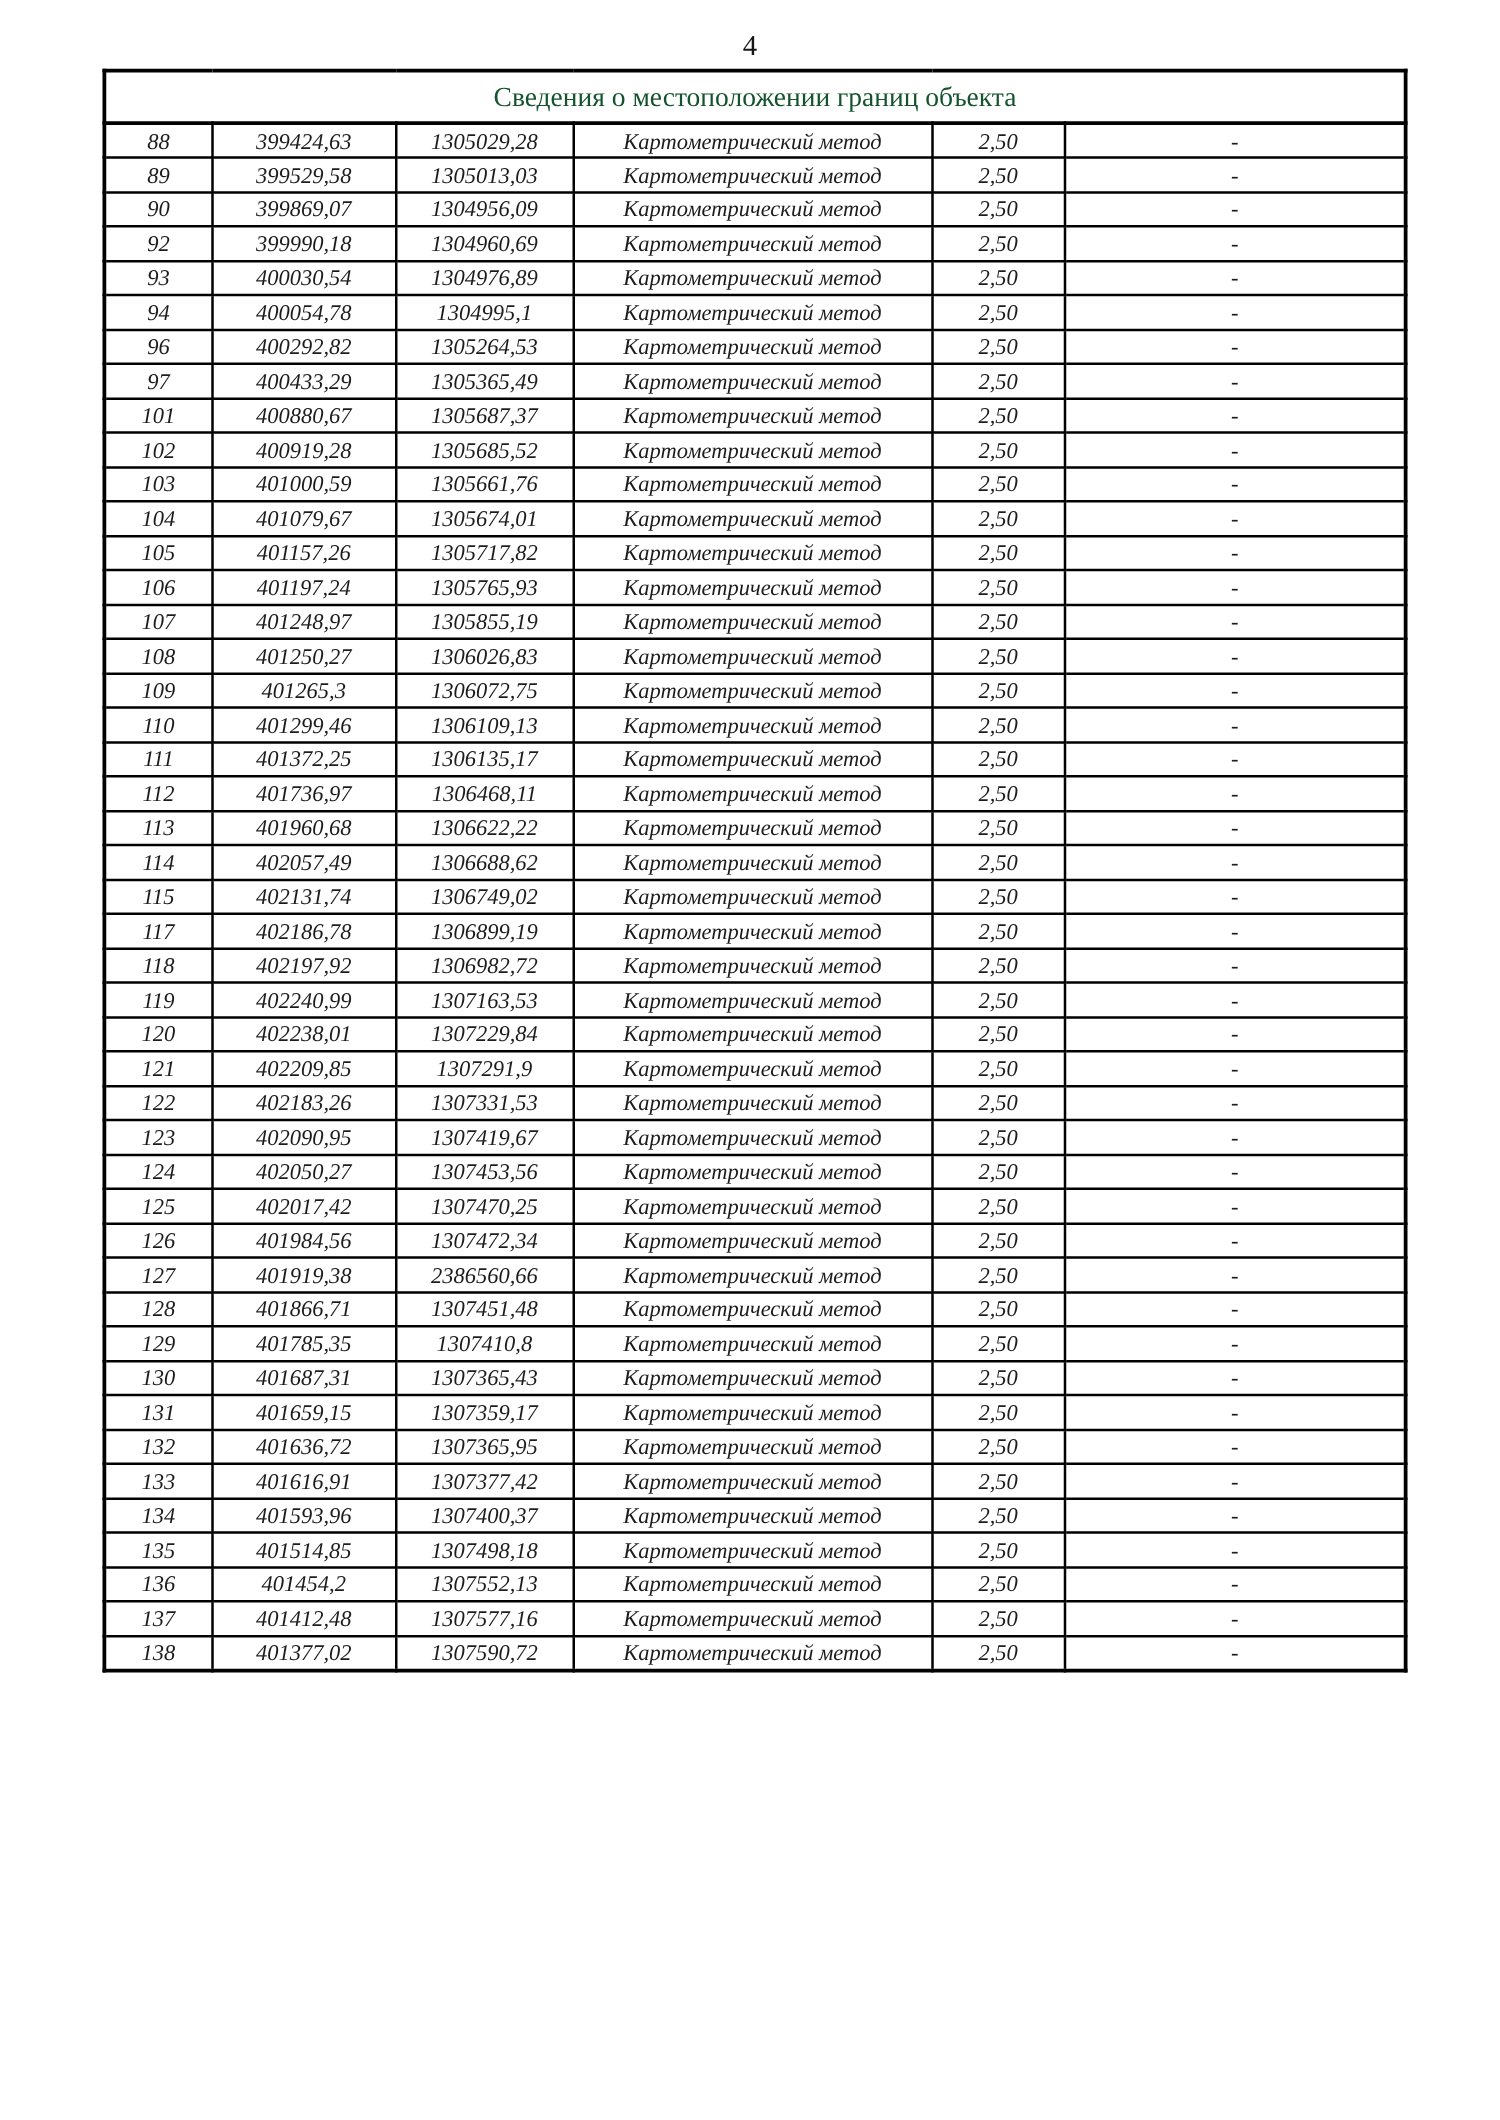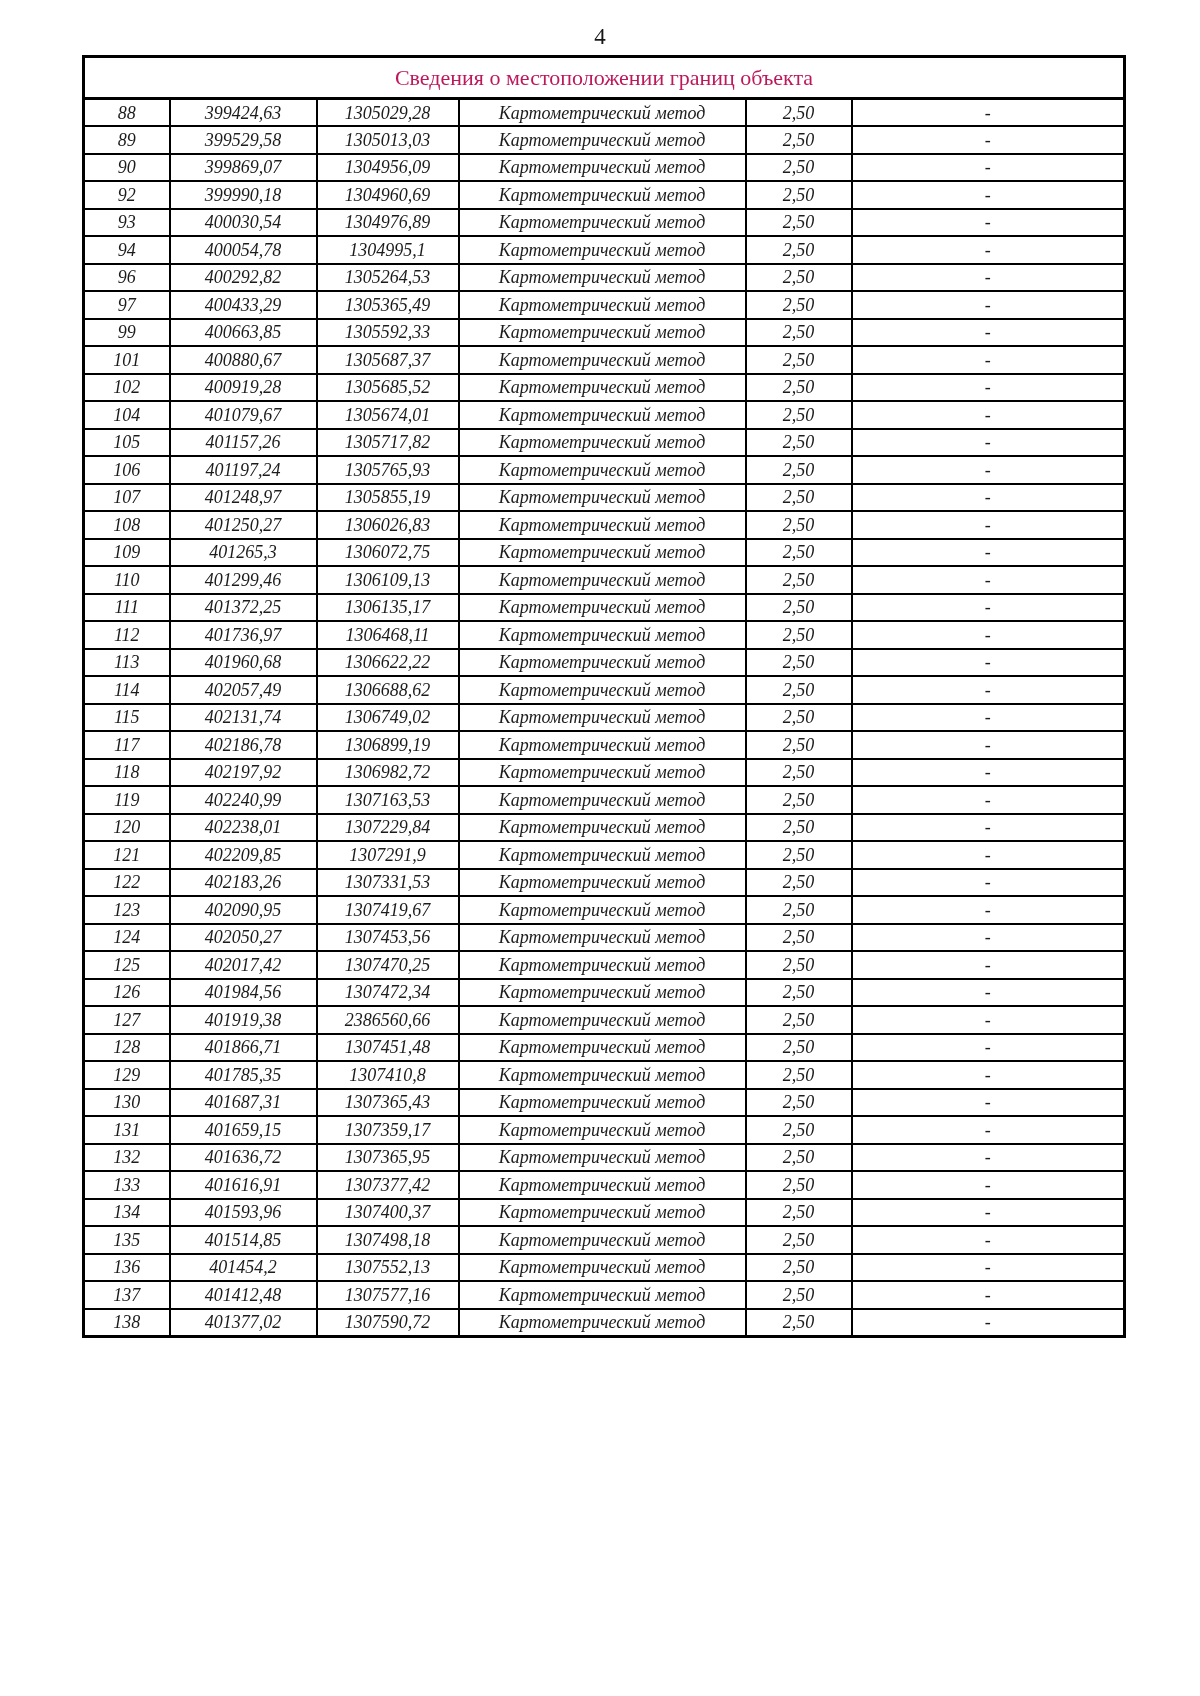--- a/index.html
+++ b/index.html
@@ -40,21 +40,21 @@
     border: 3px solid #000000;
   }
   table.boundary-table th.title-cell {
     border: 3px solid #000000;
     height: 42px;
     font-weight: normal;
     font-size: 22px;
     text-align: center;
     vertical-align: middle;
     padding: 0;
-    color: #be185d;
+    color: #14532d;
   }
   table.boundary-table td {
     border: 2px solid #000000;
     height: 27.5px;
     padding: 0 4px;
     text-align: center;
     vertical-align: middle;
     font-style: italic;
     font-size: 18px;
     line-height: 20px;
@@ -143,39 +143,39 @@
         </tr>
         <tr>
           <td>97</td>
           <td>400433,29</td>
           <td>1305365,49</td>
           <td>Картометрический метод</td>
           <td>2,50</td>
           <td>-</td>
         </tr>
         <tr>
-          <td>99</td>
-          <td>400663,85</td>
-          <td>1305592,33</td>
-          <td>Картометрический метод</td>
-          <td>2,50</td>
-          <td>-</td>
-        </tr>
-        <tr>
           <td>101</td>
           <td>400880,67</td>
           <td>1305687,37</td>
           <td>Картометрический метод</td>
           <td>2,50</td>
           <td>-</td>
         </tr>
         <tr>
           <td>102</td>
           <td>400919,28</td>
           <td>1305685,52</td>
+          <td>Картометрический метод</td>
+          <td>2,50</td>
+          <td>-</td>
+        </tr>
+        <tr>
+          <td>103</td>
+          <td>401000,59</td>
+          <td>1305661,76</td>
           <td>Картометрический метод</td>
           <td>2,50</td>
           <td>-</td>
         </tr>
         <tr>
           <td>104</td>
           <td>401079,67</td>
           <td>1305674,01</td>
           <td>Картометрический метод</td>
           <td>2,50</td>

